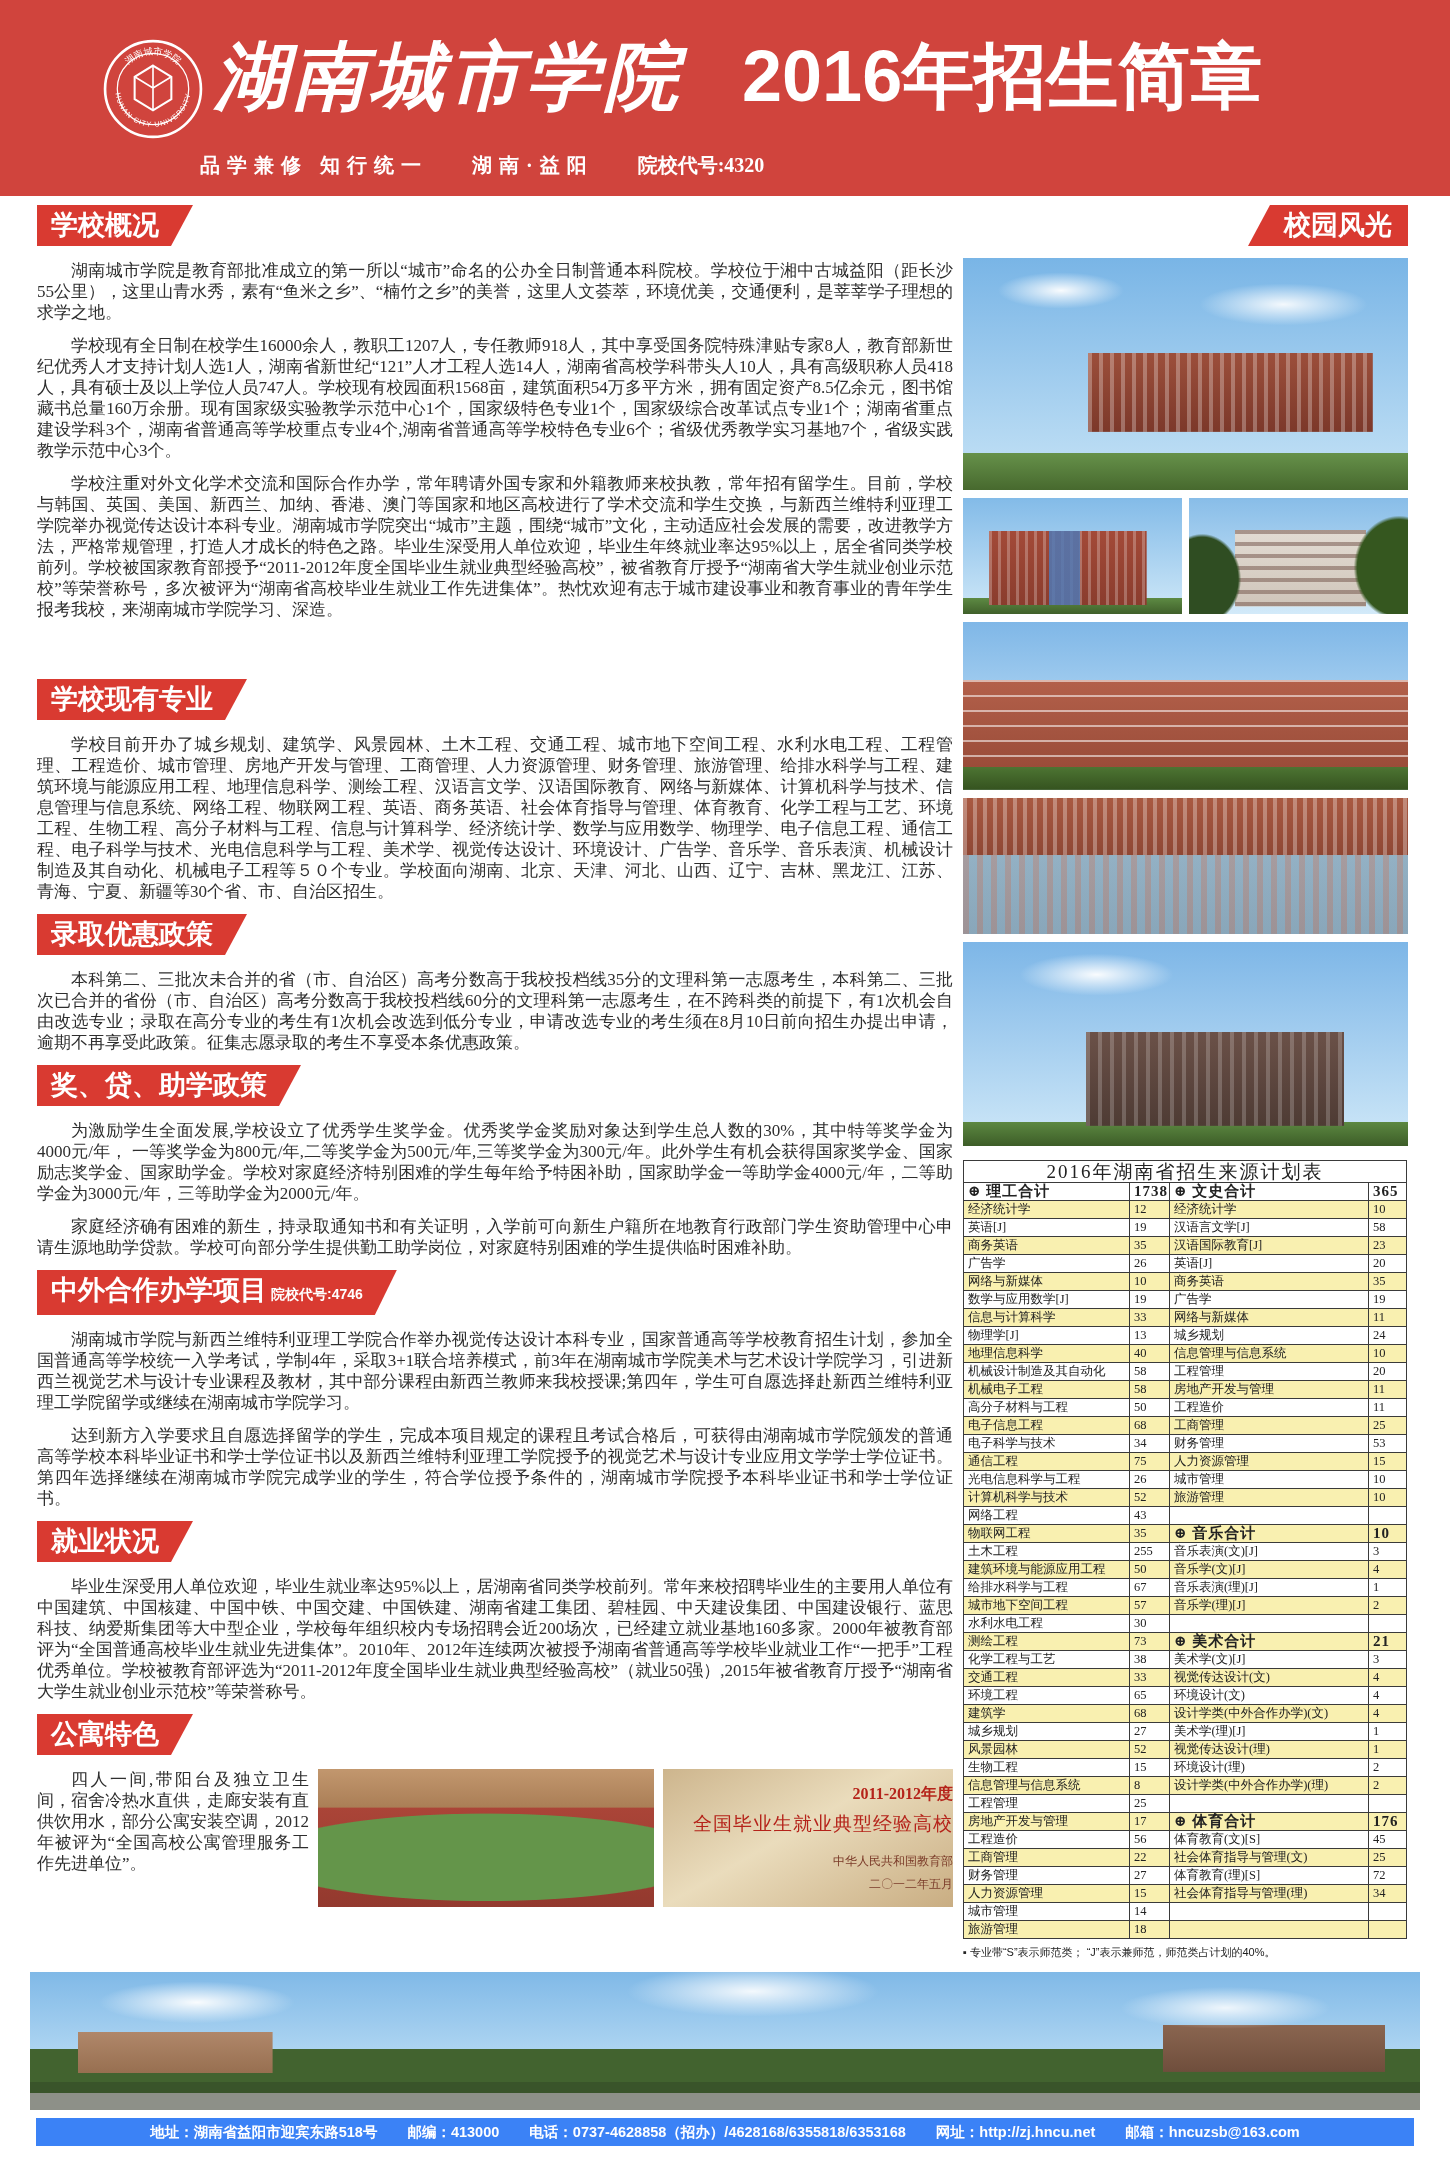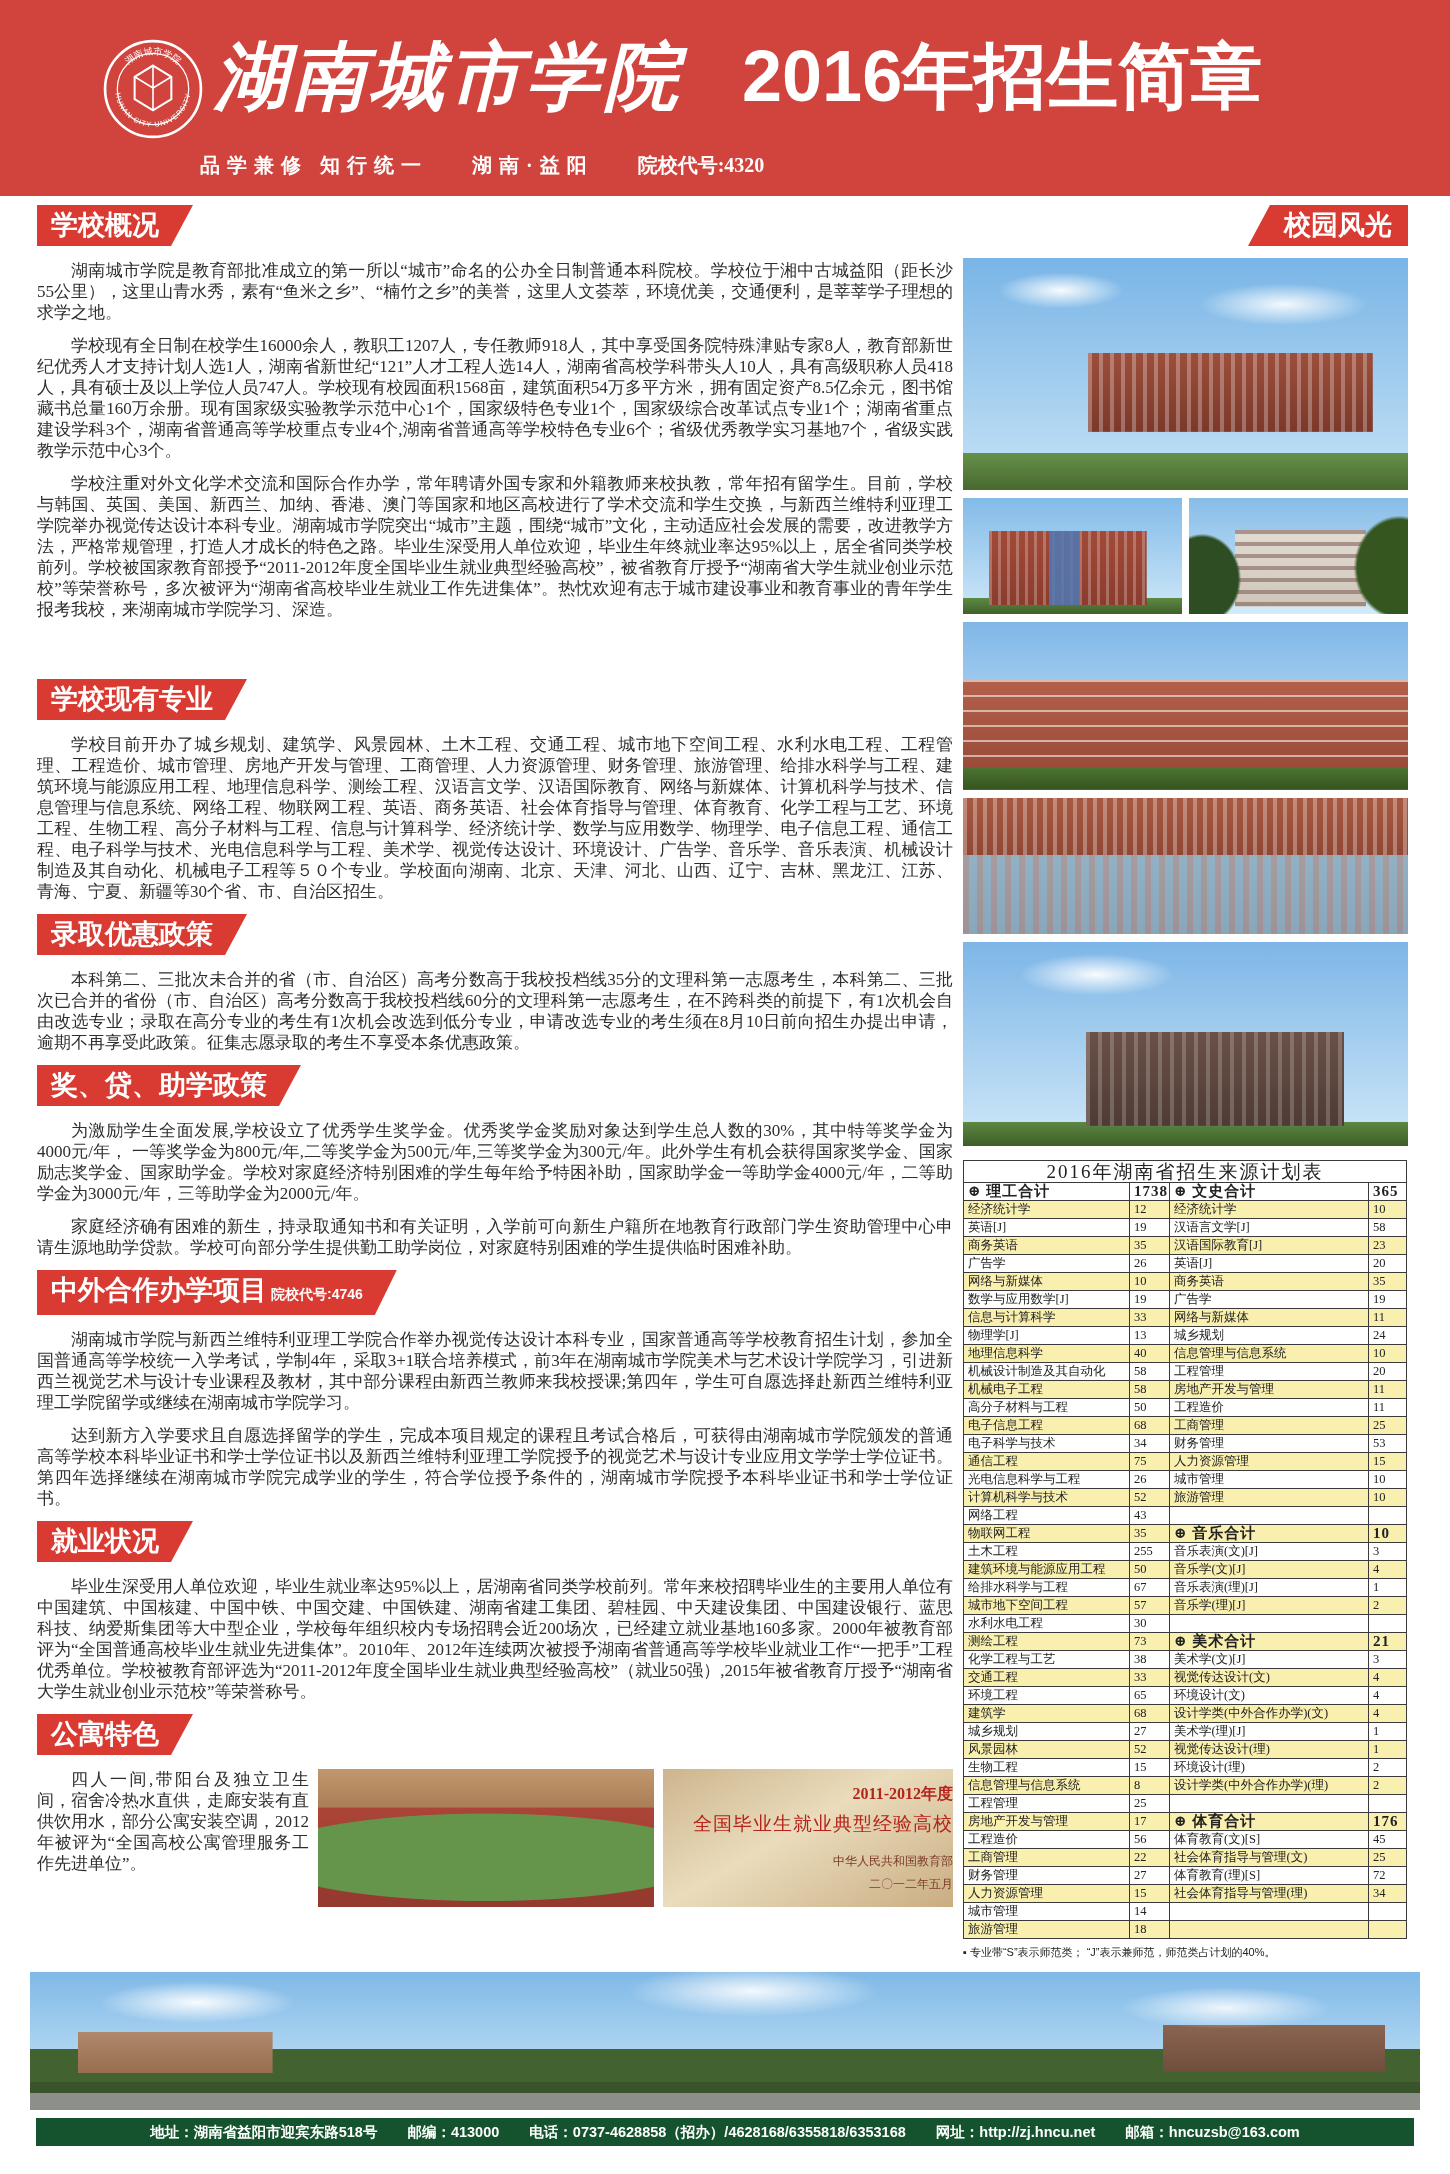--- a/index.html
+++ b/index.html
@@ -129,21 +129,21 @@
   .plan-table th,.plan-table td{border:1px solid #3a3a3a;padding:1px 4px;text-align:left;
     overflow:hidden;white-space:nowrap;}
   .plan-table th.tbl-title{text-align:center;font-size:19px;font-weight:normal;
     letter-spacing:2px;padding:3px 0;}
   .plan-table td.group{font-size:15px;font-weight:bold;letter-spacing:1px;}
   .plan-table tr.shade td{background:#f9f0b0;}
   .tbl-footnote{margin-top:6px;font-size:11px;color:#222;
     font-family:"Liberation Sans","DejaVu Sans",sans-serif;}
 
   
-  .footer-band{position:absolute;left:36px;top:2118px;width:1378px;height:28px;background:#14532d;
+  .footer-band{position:absolute;left:36px;top:2118px;width:1378px;height:28px;background:#3b82f6;
     display:flex;align-items:center;justify-content:center;gap:30px;color:#fff;
     font-size:14.5px;font-weight:bold;font-family:"Liberation Sans","DejaVu Sans",sans-serif;
     white-space:nowrap;}
 </style>
 </head>
 <body>
 
 <div class="page">
 
   <div class="header-band">

